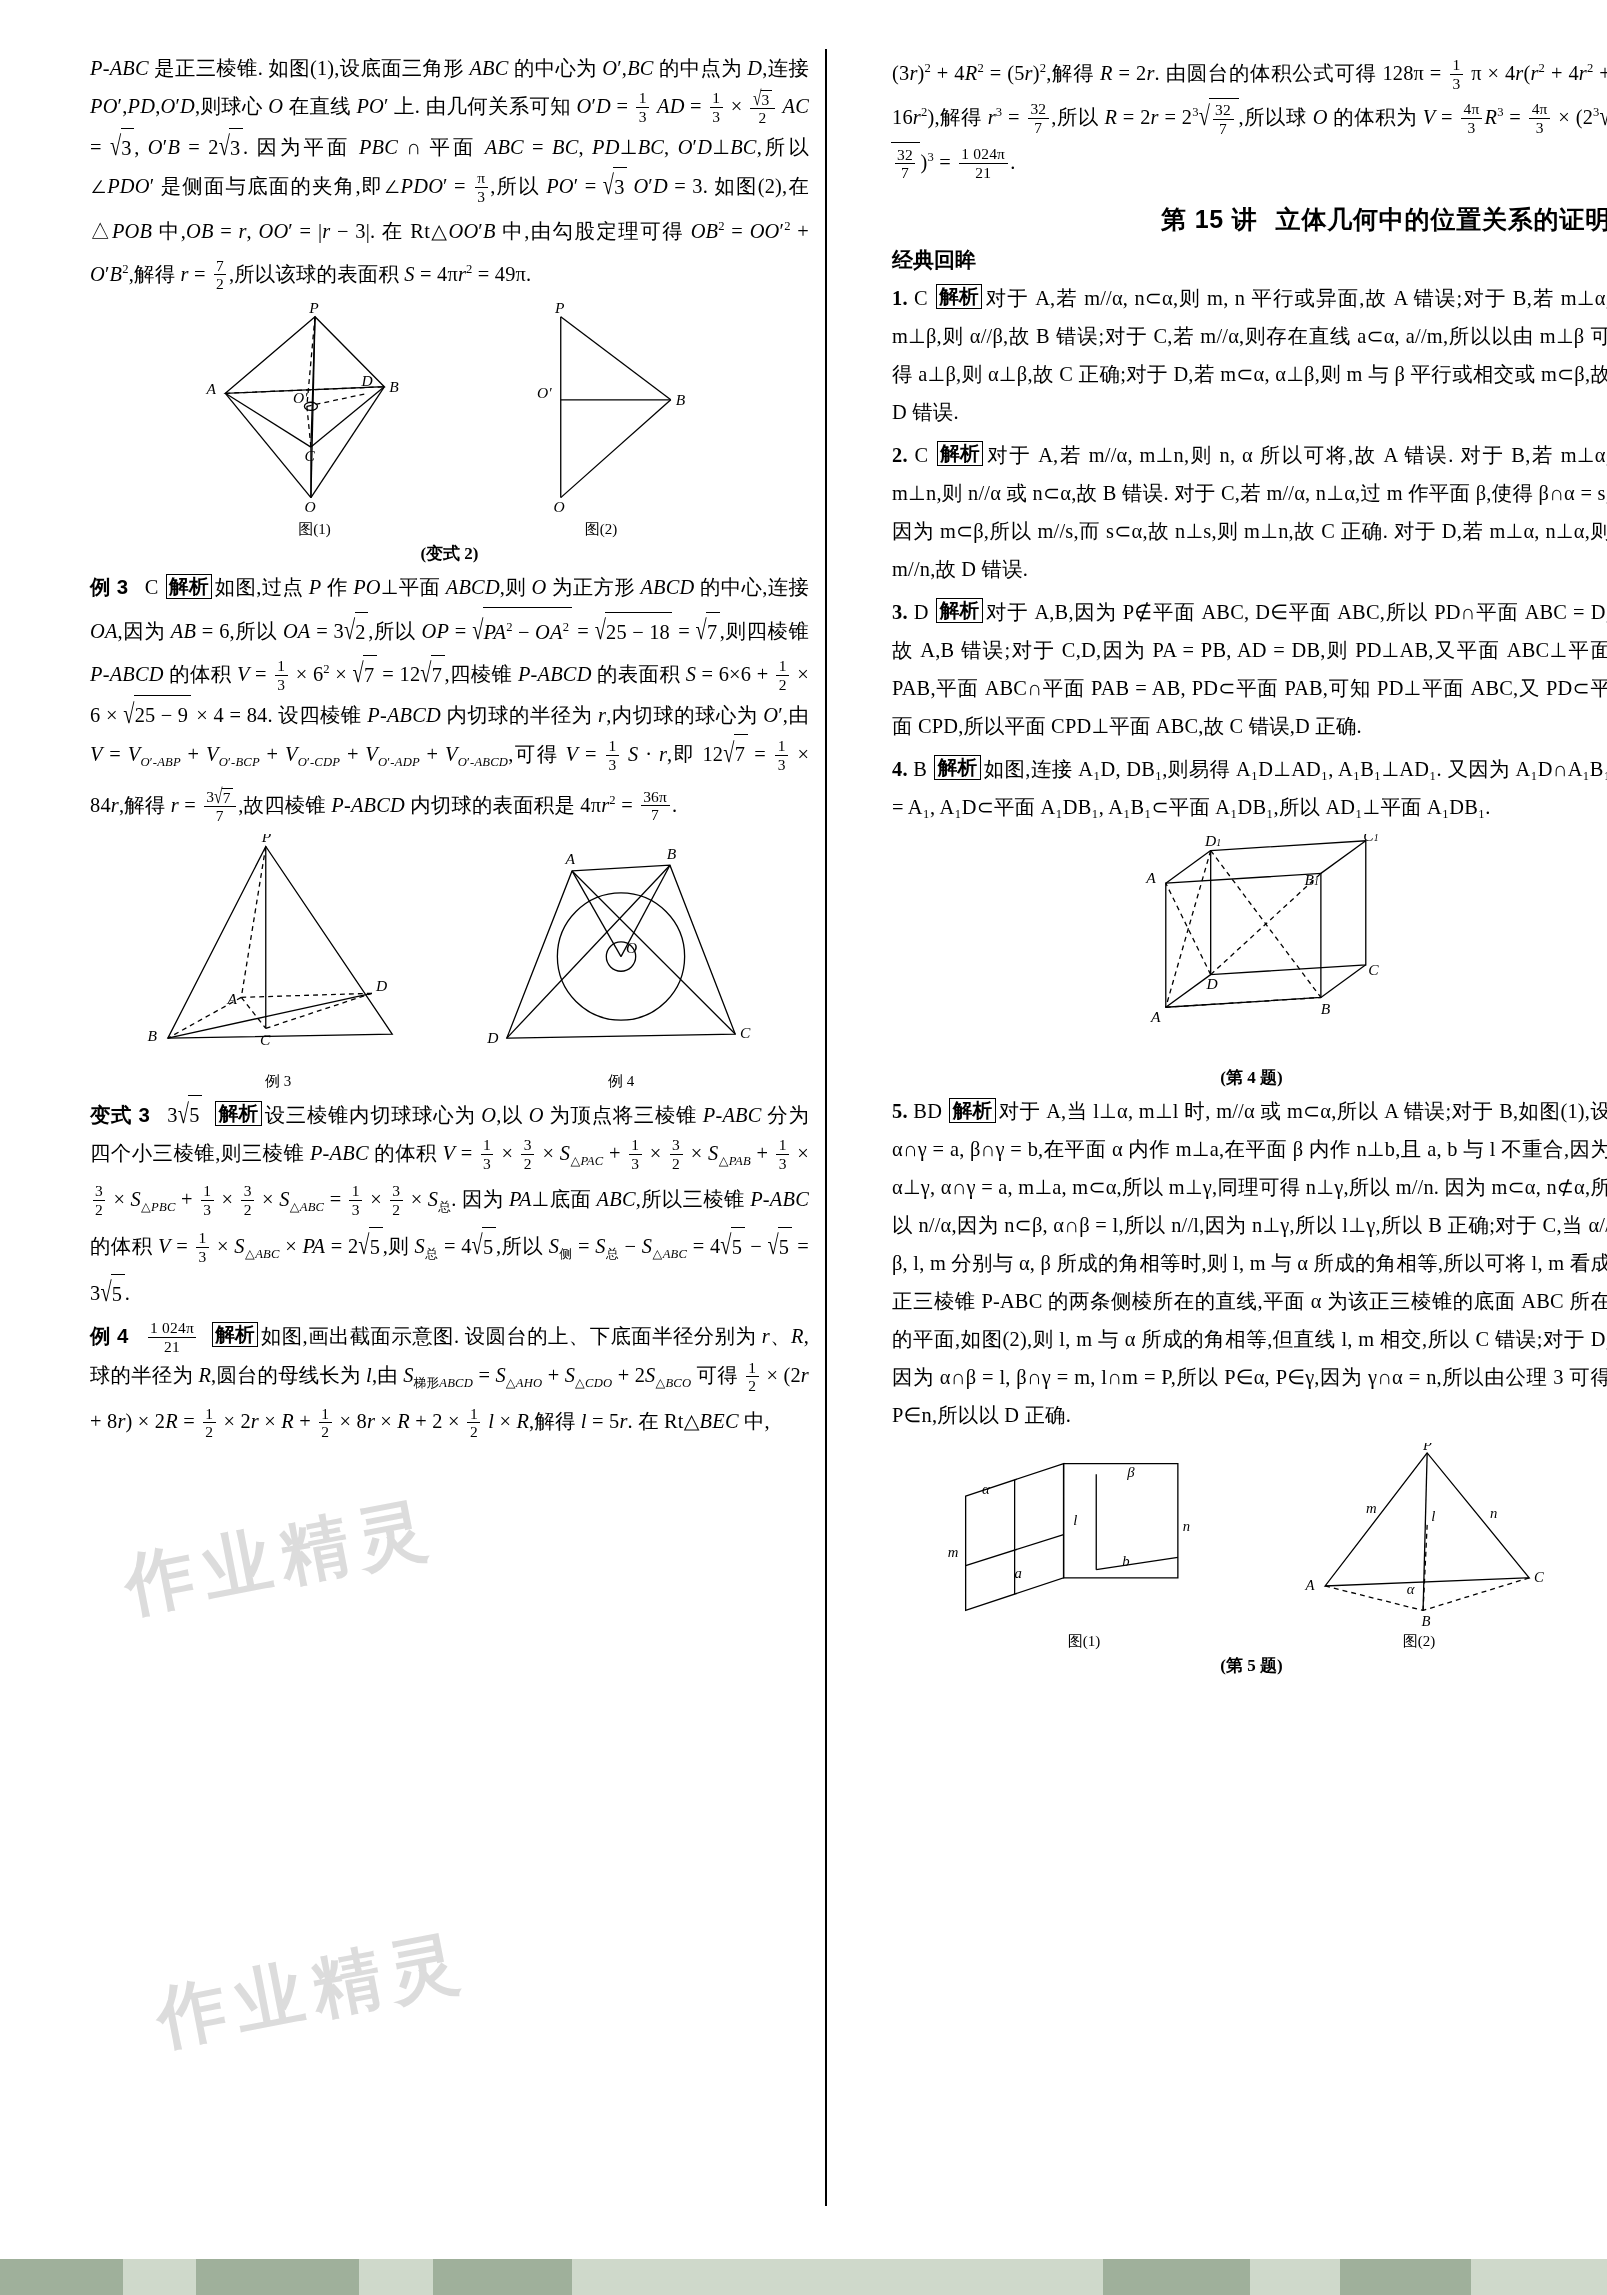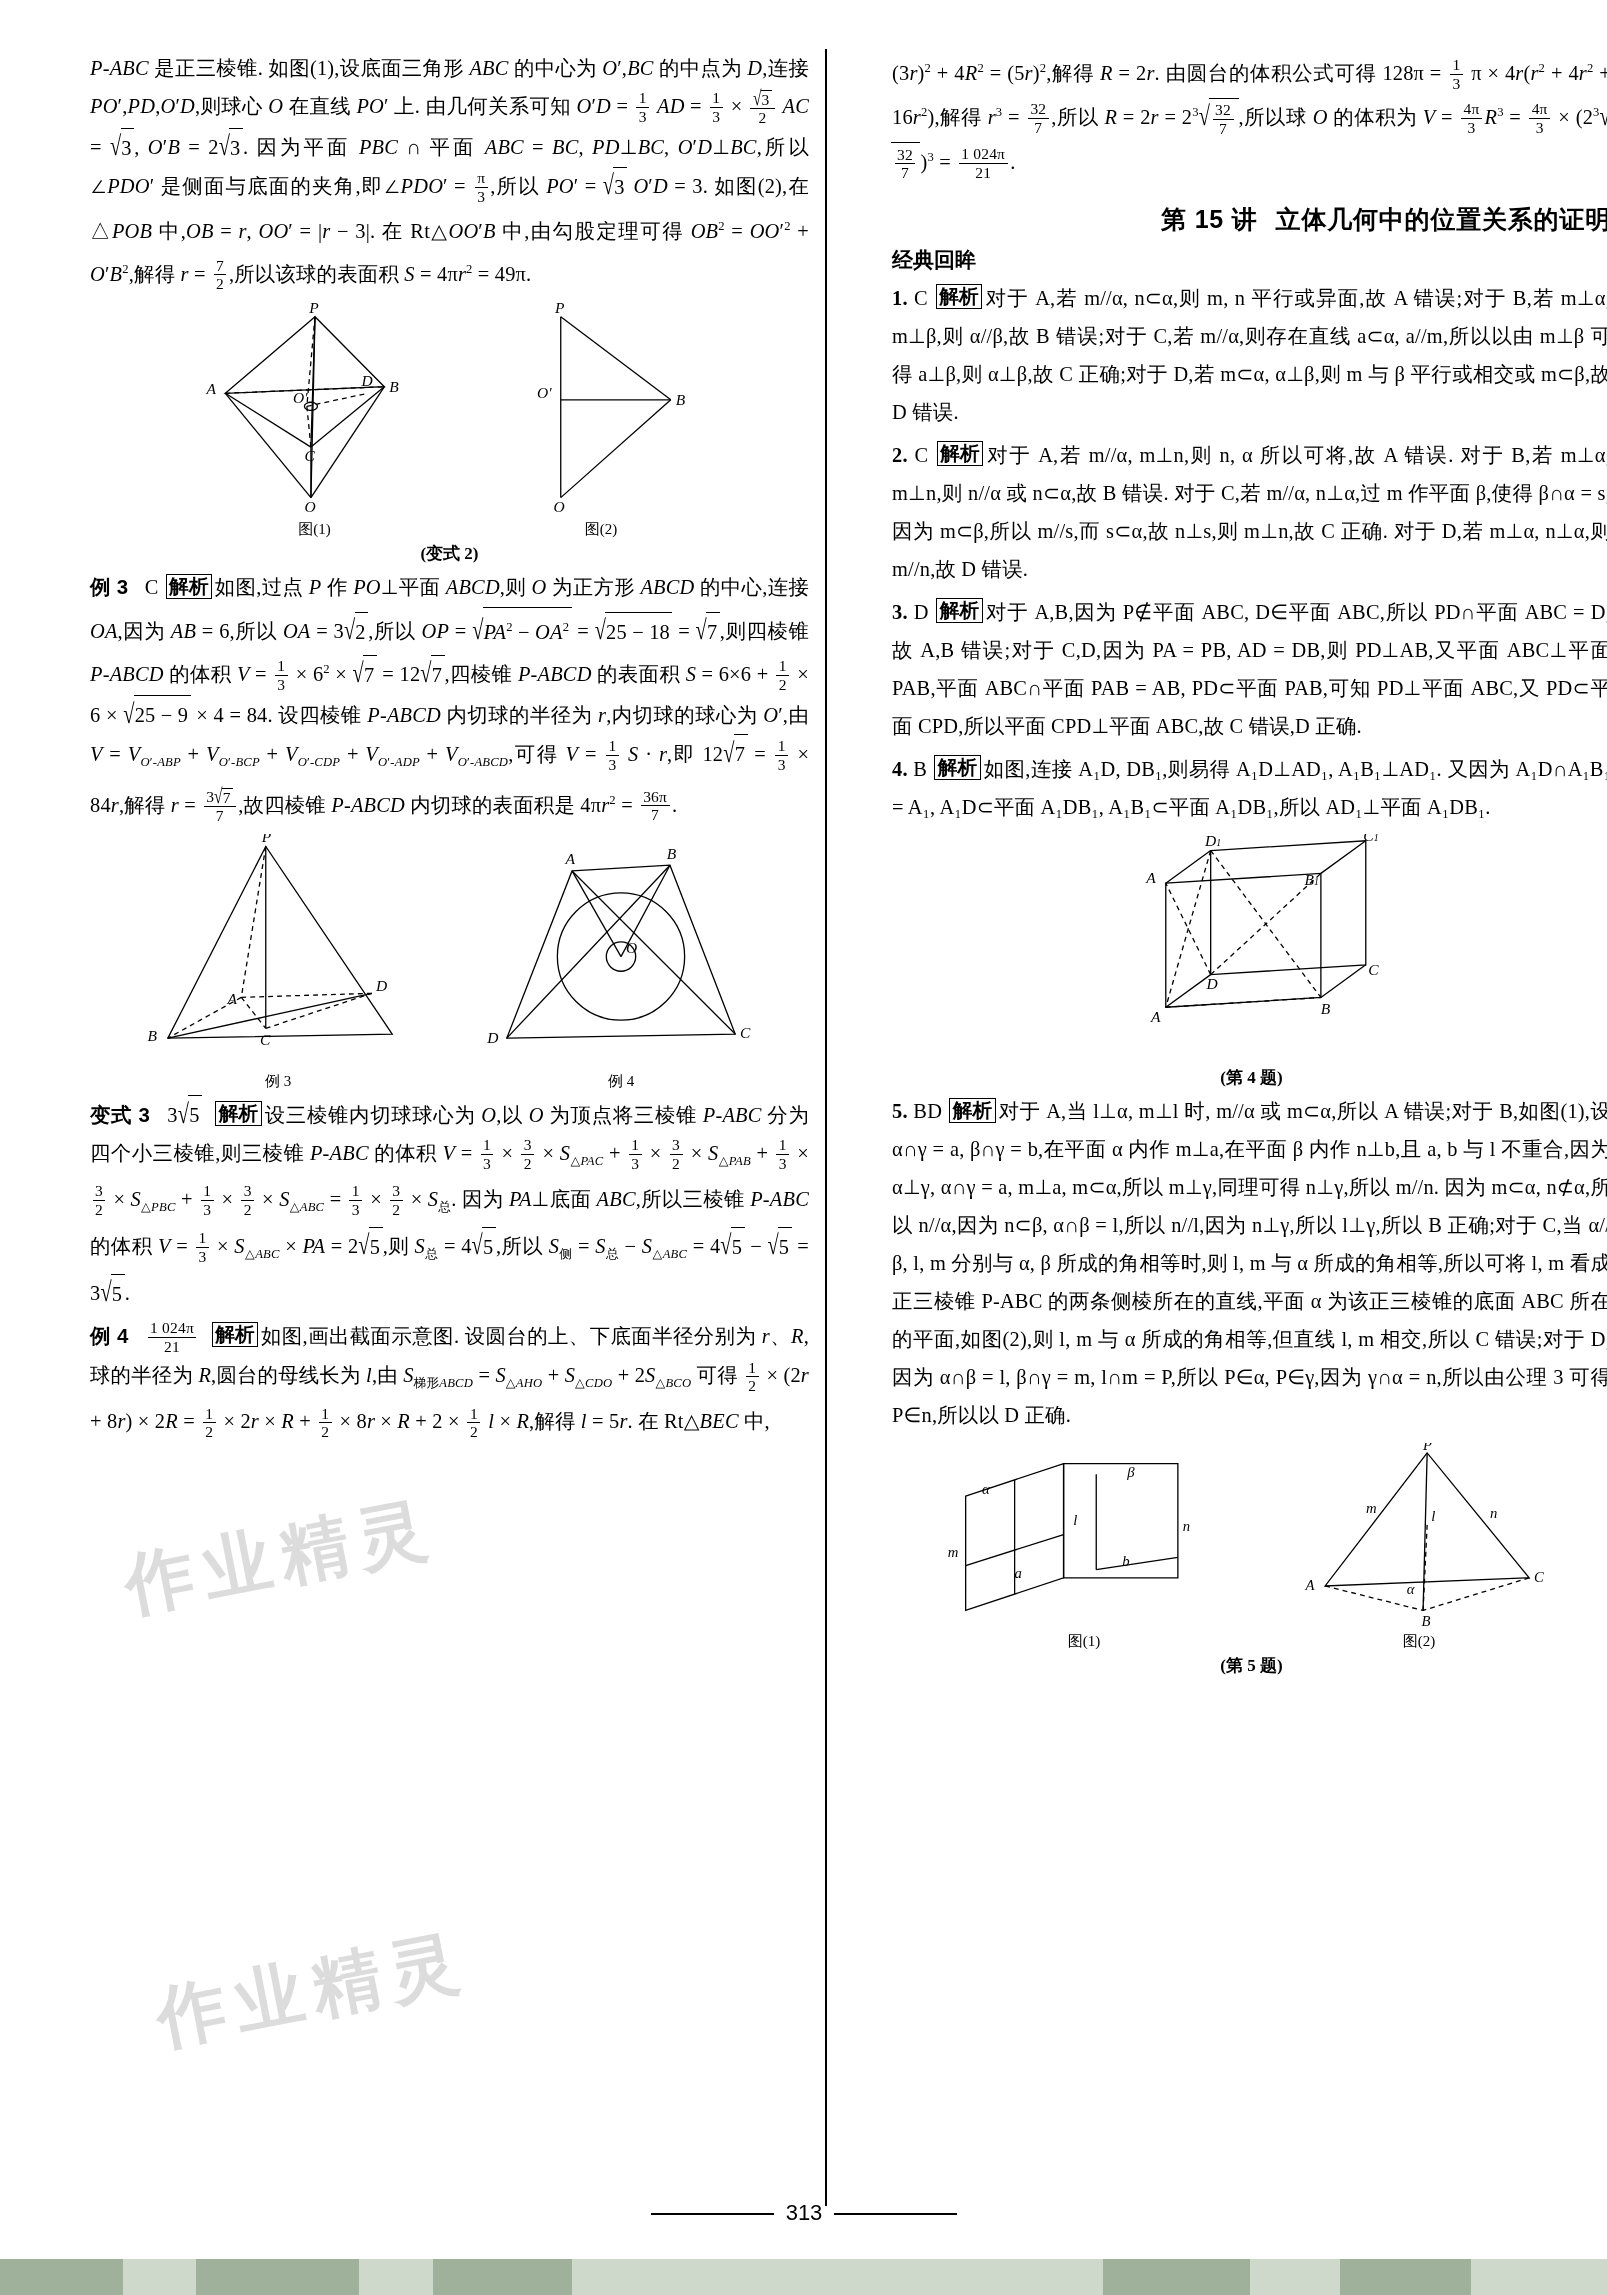--- a/index.html
+++ b/index.html
@@ -401,23 +401,20 @@
               <text x="326" y="170">C</text>
             </g>
           </svg>
           <div class="fig-cap">图(2)</div>
         </div>
       </div>
       <div class="center-cap">(第 5 题)</div>
     </div>
   </div>
 
-  <div class="pageno">
-    <span class="rule"></span><span>313</span><span class="rule"></span>
-  </div>
 
   <div class="watermark wm1">作业精灵</div>
   <div class="watermark wm2">作业精灵</div>
 
   <div class="botbar">
     <div class="seg" style="left:0;width:123px;"></div>
     <div class="seg" style="left:196px;width:163px;"></div>
     <div class="seg" style="left:433px;width:139px;"></div>
     <div class="seg" style="left:1103px;width:147px;"></div>
     <div class="seg" style="left:1340px;width:131px;"></div>

